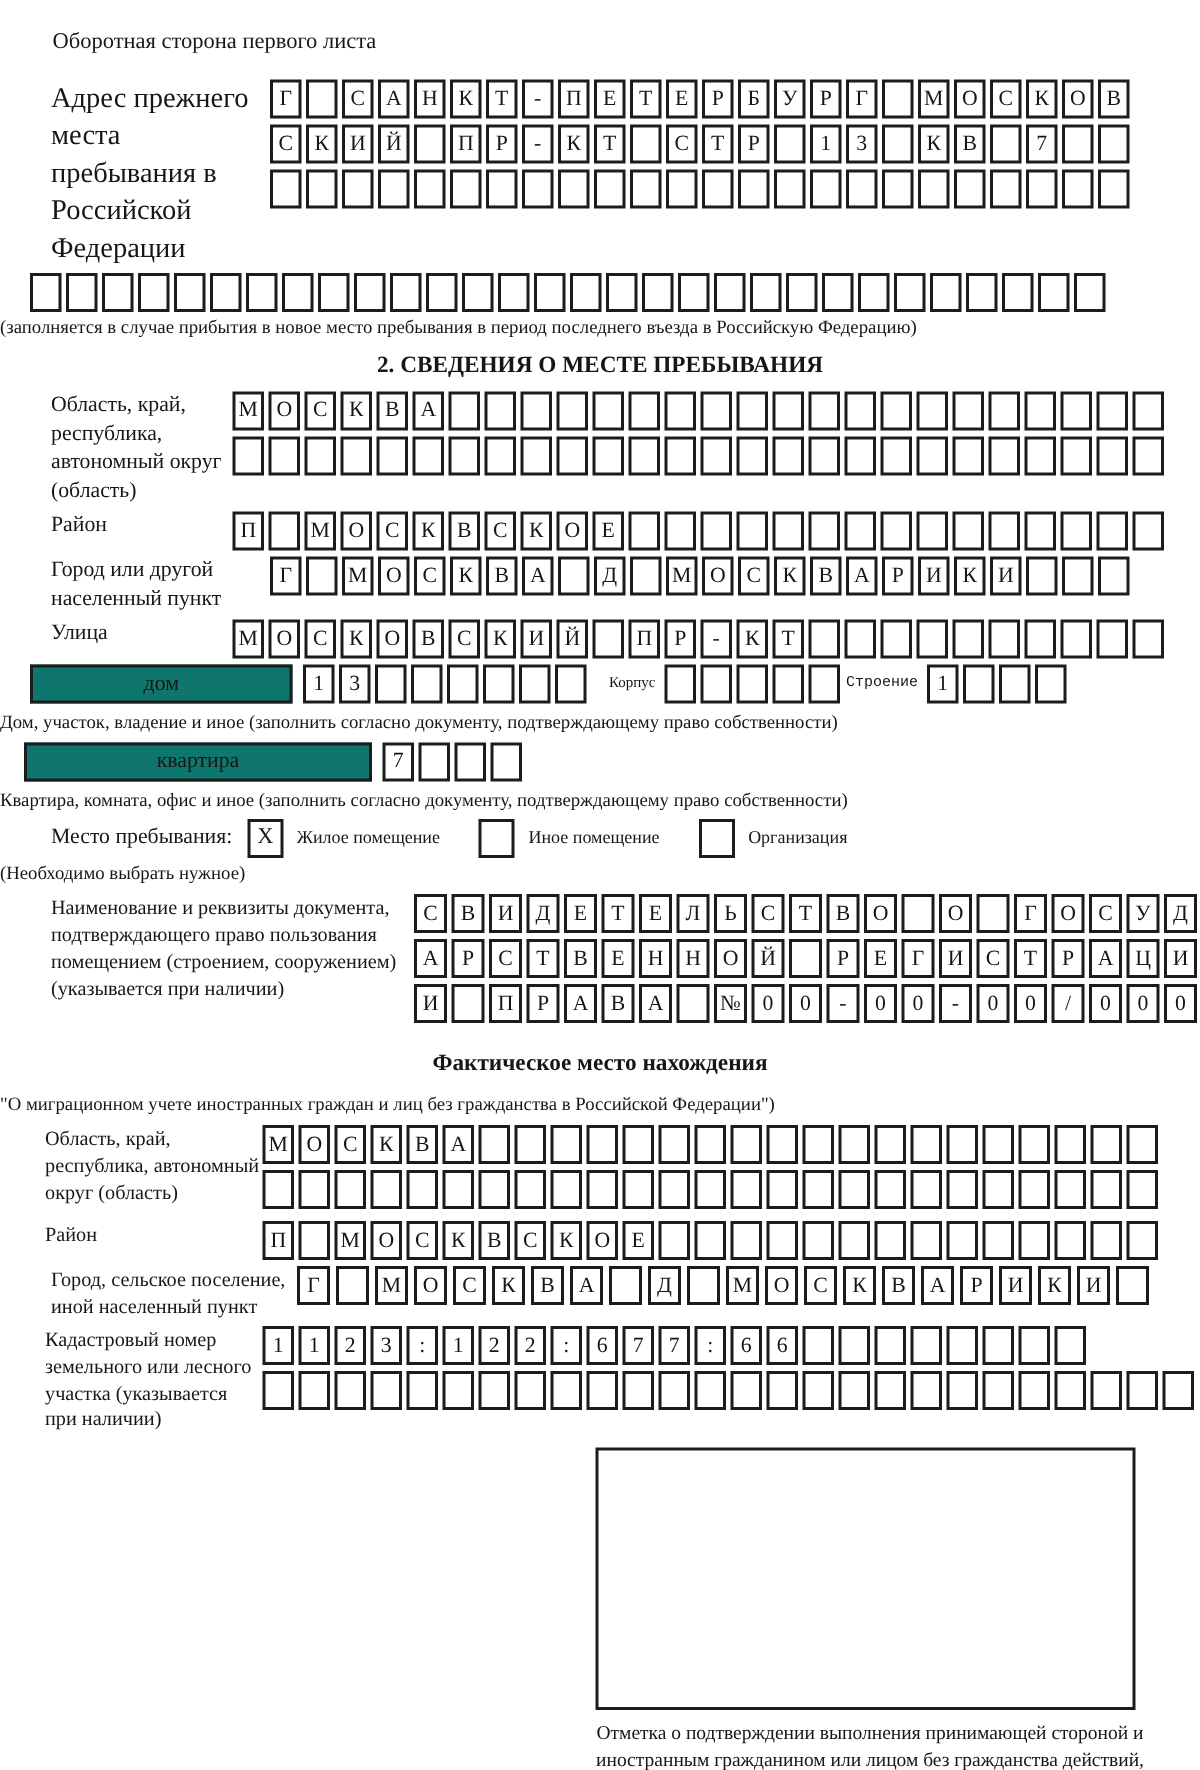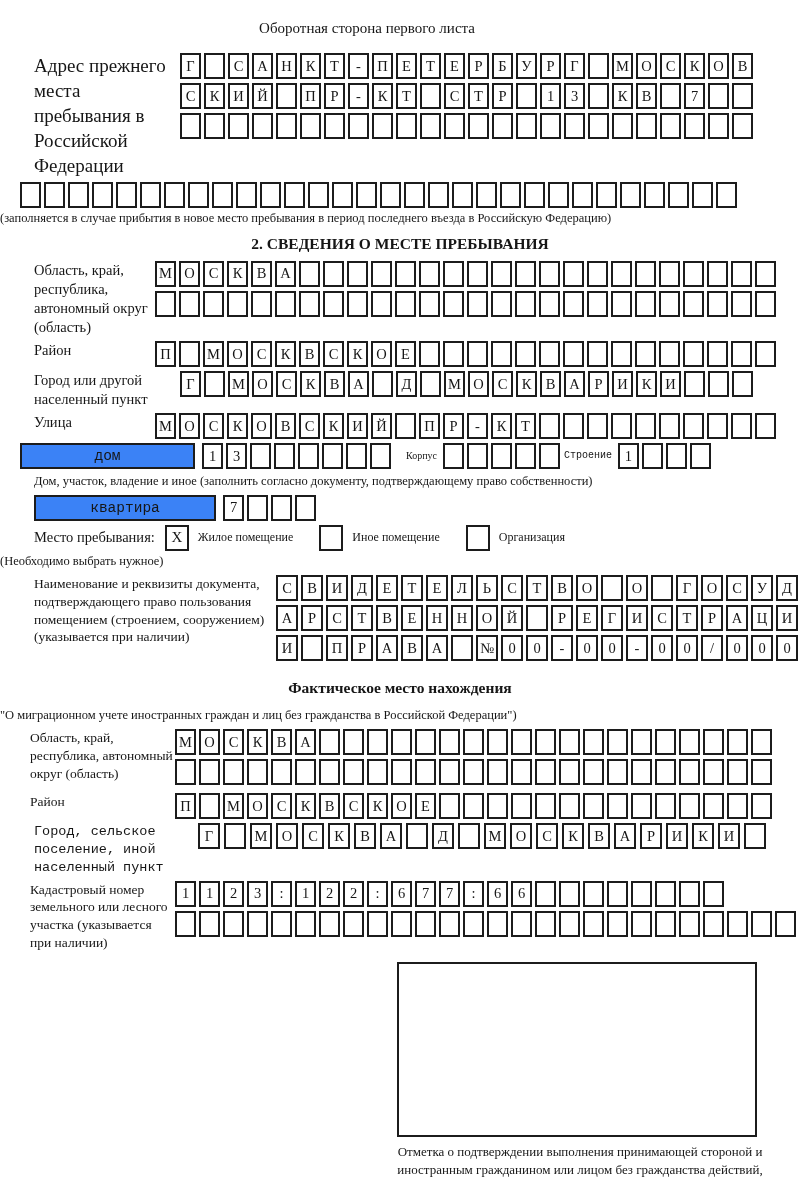--- a/index.html
+++ b/index.html
@@ -2,56 +2,56 @@
 <html><head>
 <meta charset="utf-8">
 <style>
   html,body{margin:0;padding:0;background:#e8e8e8;}
   .page{
     width:800px;height:1180px;margin:0 auto;background:#ffffff;
     font-family:"Liberation Serif","DejaVu Serif",serif;color:#161616;
     box-sizing:border-box;padding:20px 0 0 0;overflow:hidden;position:relative;
   }
   .header-right{
-    text-align:center;padding-right:66px;font-size:15px;margin-bottom:16px;
+    text-align:left;padding-right:66px;font-size:15px;margin-bottom:16px;margin-left:35px;
   }
   .row{display:flex;align-items:flex-start;margin-bottom:4px;}
   .label{
     font-size:13.5px;line-height:1.32;box-sizing:border-box;padding-left:34px;flex:none;
   }
   .lbl-top{width:180px;font-size:19px;}
   .lbl-s2{width:155px;font-size:14.5px;}
   .lbl-doc{width:276px;font-size:13.5px;padding-right:6px;}
   .lbl-fact{width:175px;padding-left:30px;}
-  .lbl-fact-city{width:198px;font-family:Liberation Mono, monospace;}
+  .lbl-fact-city{width:198px;}
   .rows{display:flex;flex-direction:column;}
   .rows .cells-row{margin-bottom:4px;}
   .cells-row{display:flex;flex:none;}
   .cell{
     flex:none;box-sizing:border-box;width:21px;height:26px;margin-right:3px;
     border:2px solid #1c1c1c;display:inline-flex;align-items:center;justify-content:center;
     font-size:14.5px;line-height:1;background:#fff;
   }
   .doc-cells .cell{width:22px;margin-right:3px;}
   .wide-cells .cell{width:22px;margin-right:4px;}
   .fullwidth{padding-left:20px;}
   .indent25{margin-left:25px;}
   .note{font-size:12.5px;line-height:1.3;margin:2px 0 6px 0;}
   .center{text-align:left;}
-  .left-note{padding-left:34px;margin:1px 0 5px 0;}
+  .left-note{margin:1px 0 5px 0;}
   .section-title{
     text-align:center;font-weight:bold;font-size:15.5px;margin:8px 0 8px 0;
   }
   .fact-title{margin-top:14px;margin-bottom:10px;}
   .box-label{
     box-sizing:border-box;border:2px solid #1c1c1c;height:26px;flex:none;
-    display:flex;align-items:center;justify-content:center;font-size:14.5px;background:#3b82f6;font-family:Liberation Mono, monospace;
+    display:flex;align-items:center;justify-content:center;font-size:14.5px;background:#0f766e;
   }
   .dom-box{width:175px;margin-left:20px;margin-right:7px;}
-  .kv-box{width:182px;margin-left:34px;margin-right:7px;}
+  .kv-box{width:232px;margin-left:16px;margin-right:7px;}
   .inline-label{font-size:10px;line-height:26px;flex:none;}
   .il-korpus{margin:0 6px 0 12px;}
   .il-stroenie{margin:0 6px 0 1px;font-family:Liberation Mono, monospace;}
   .stay-row{padding-left:34px;align-items:center;margin-bottom:2px;}
   .stay-label{font-size:14.5px;margin-right:10px;}
   .checkbox{
     flex:none;box-sizing:border-box;width:24px;height:26px;border:2px solid #1c1c1c;
     display:inline-flex;align-items:center;justify-content:center;font-size:15px;background:#fff;
   }
   .opt-label{font-size:12px;margin:0 26px 0 9px;}
@@ -379,20 +379,21 @@
 
   <div class="row">
     <div class="box-label kv-box">квартира</div>
     <div class="cells-row">
         <span class="cell">7</span>
         <span class="cell"></span>
         <span class="cell"></span>
         <span class="cell"></span>
       </div>
   </div>
+  <div class="note left-note">Квартира, комната, офис и иное (заполнить согласно документу, подтверждающему право собственности)</div>
 
   <div class="row stay-row">
     <span class="stay-label">Место пребывания:</span>
     <span class="checkbox">X</span>
     <span class="opt-label">Жилое помещение</span>
     <span class="checkbox"></span>
     <span class="opt-label">Иное помещение</span>
     <span class="checkbox"></span>
     <span class="opt-label last">Организация</span>
   </div>

